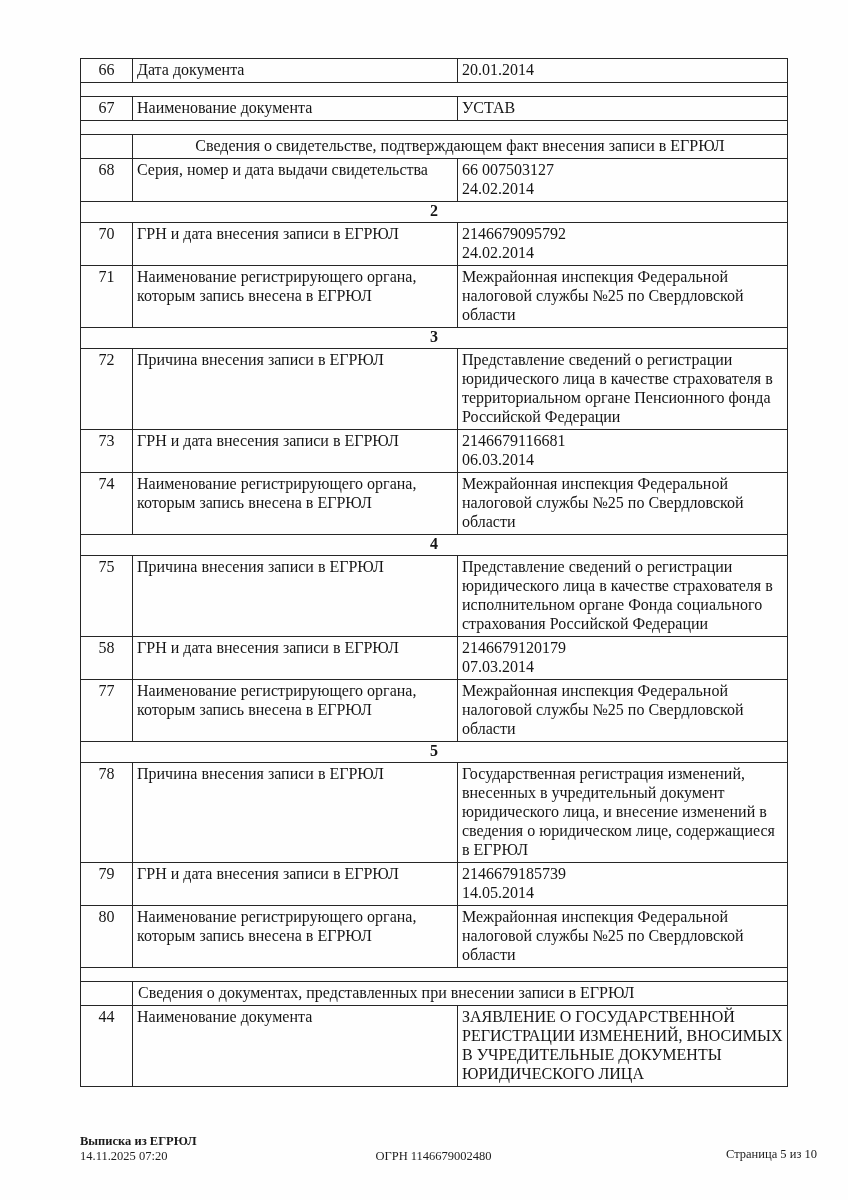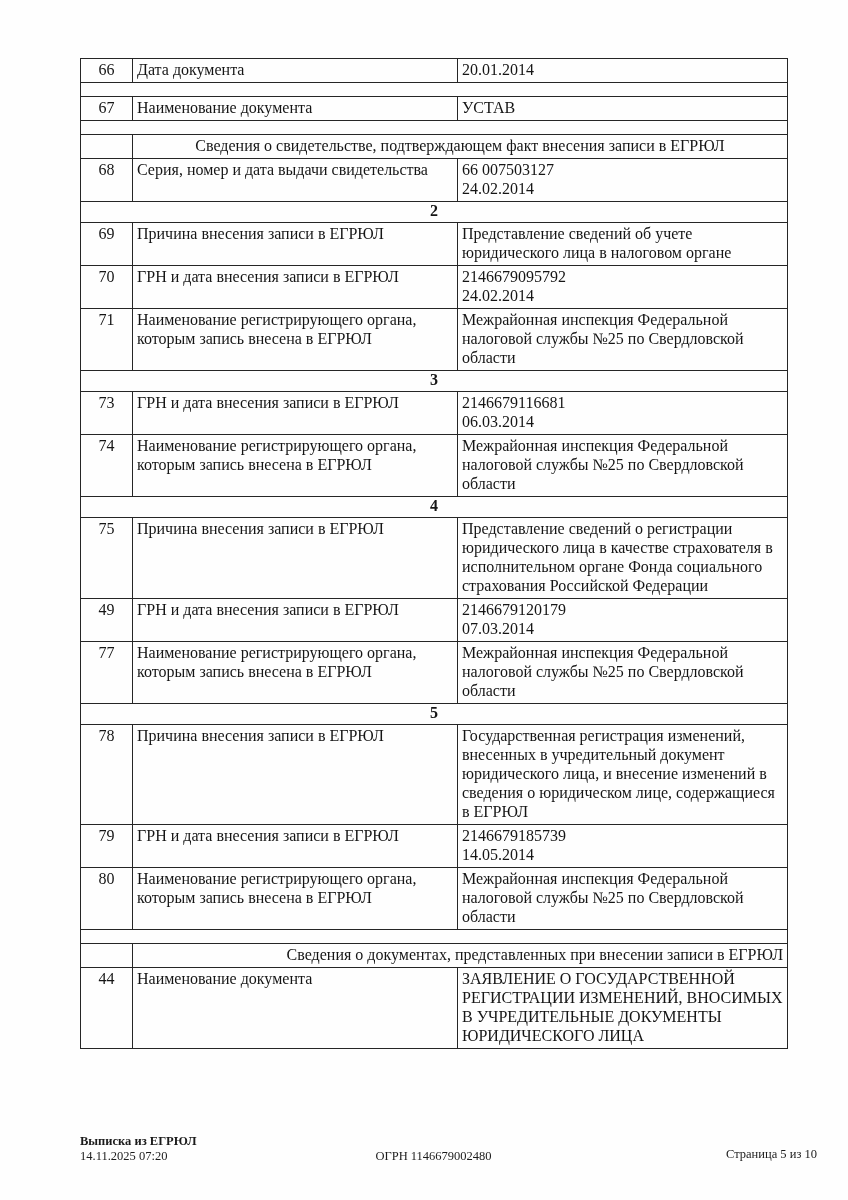--- a/index.html
+++ b/index.html
@@ -60,21 +60,21 @@
     height: 15px;
     padding: 0 0 2px 0;
     line-height: 18px;
   }
   tr.header-center td.span {
     text-align: center;
     padding-left: 4px;
     padding-right: 4px;
   }
   tr.header-left td.span {
-    text-align: right;
+    text-align: left;
     padding-left: 5px;
     padding-right: 4px;
   }
   .footer {
     position: absolute;
     left: 0;
     top: 1134px;
     width: 848px;
     font-size: 12.5px;
     line-height: 15px;
@@ -143,45 +143,45 @@
           <td class="label">Серия, номер и дата выдачи свидетельства</td>
           <td class="value">
             <div>66 007503127</div>
             <div>24.02.2014</div>
           </td>
         </tr>
         <tr class="section-row">
           <td colspan="3">2</td>
         </tr>
         <tr>
-          <td class="num">69</td>
-          <td class="label">Причина внесения записи в ЕГРЮЛ</td>
-          <td class="value">
-            <div>Представление сведений об учете юридического лица в налоговом органе</div>
-          </td>
-        </tr>
-        <tr>
           <td class="num">70</td>
           <td class="label">ГРН и дата внесения записи в ЕГРЮЛ</td>
           <td class="value">
             <div>2146679095792</div>
             <div>24.02.2014</div>
           </td>
         </tr>
         <tr>
           <td class="num">71</td>
           <td class="label">Наименование регистрирующего органа, которым запись внесена в ЕГРЮЛ</td>
           <td class="value">
             <div>Межрайонная инспекция Федеральной налоговой службы №25 по Свердловской области</div>
           </td>
         </tr>
         <tr class="section-row">
           <td colspan="3">3</td>
         </tr>
         <tr>
+          <td class="num">72</td>
+          <td class="label">Причина внесения записи в ЕГРЮЛ</td>
+          <td class="value">
+            <div>Представление сведений о регистрации юридического лица в качестве страхователя в территориальном органе Пенсионного фонда Российской Федерации</div>
+          </td>
+        </tr>
+        <tr>
           <td class="num">73</td>
           <td class="label">ГРН и дата внесения записи в ЕГРЮЛ</td>
           <td class="value">
             <div>2146679116681</div>
             <div>06.03.2014</div>
           </td>
         </tr>
         <tr>
           <td class="num">74</td>
           <td class="label">Наименование регистрирующего органа, которым запись внесена в ЕГРЮЛ</td>
@@ -193,21 +193,21 @@
           <td colspan="3">4</td>
         </tr>
         <tr>
           <td class="num">75</td>
           <td class="label">Причина внесения записи в ЕГРЮЛ</td>
           <td class="value">
             <div>Представление сведений о регистрации юридического лица в качестве страхователя в исполнительном органе Фонда социального страхования Российской Федерации</div>
           </td>
         </tr>
         <tr>
-          <td class="num">49</td>
+          <td class="num">58</td>
           <td class="label">ГРН и дата внесения записи в ЕГРЮЛ</td>
           <td class="value">
             <div>2146679120179</div>
             <div>07.03.2014</div>
           </td>
         </tr>
         <tr>
           <td class="num">77</td>
           <td class="label">Наименование регистрирующего органа, которым запись внесена в ЕГРЮЛ</td>
           <td class="value">

